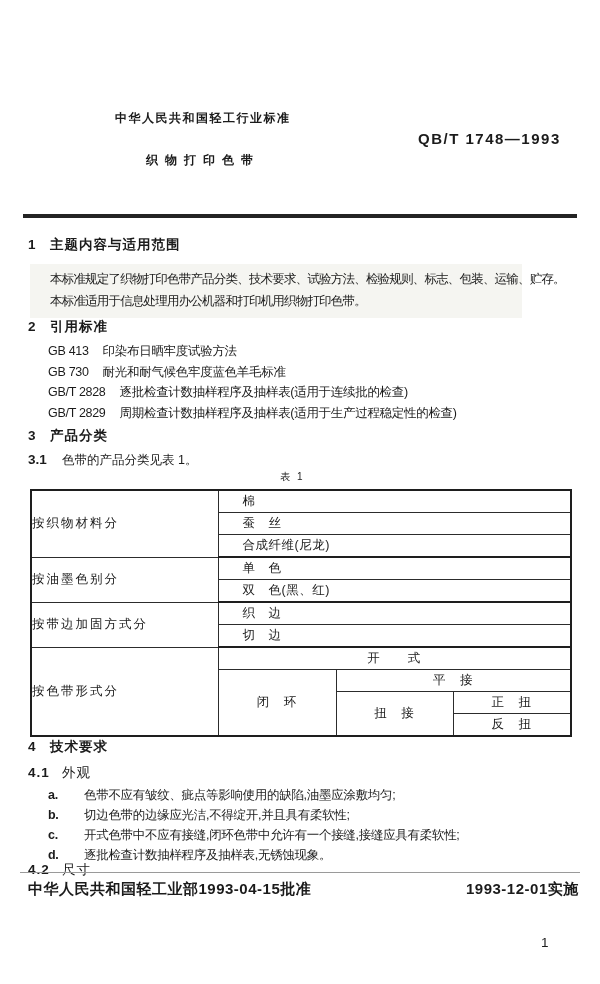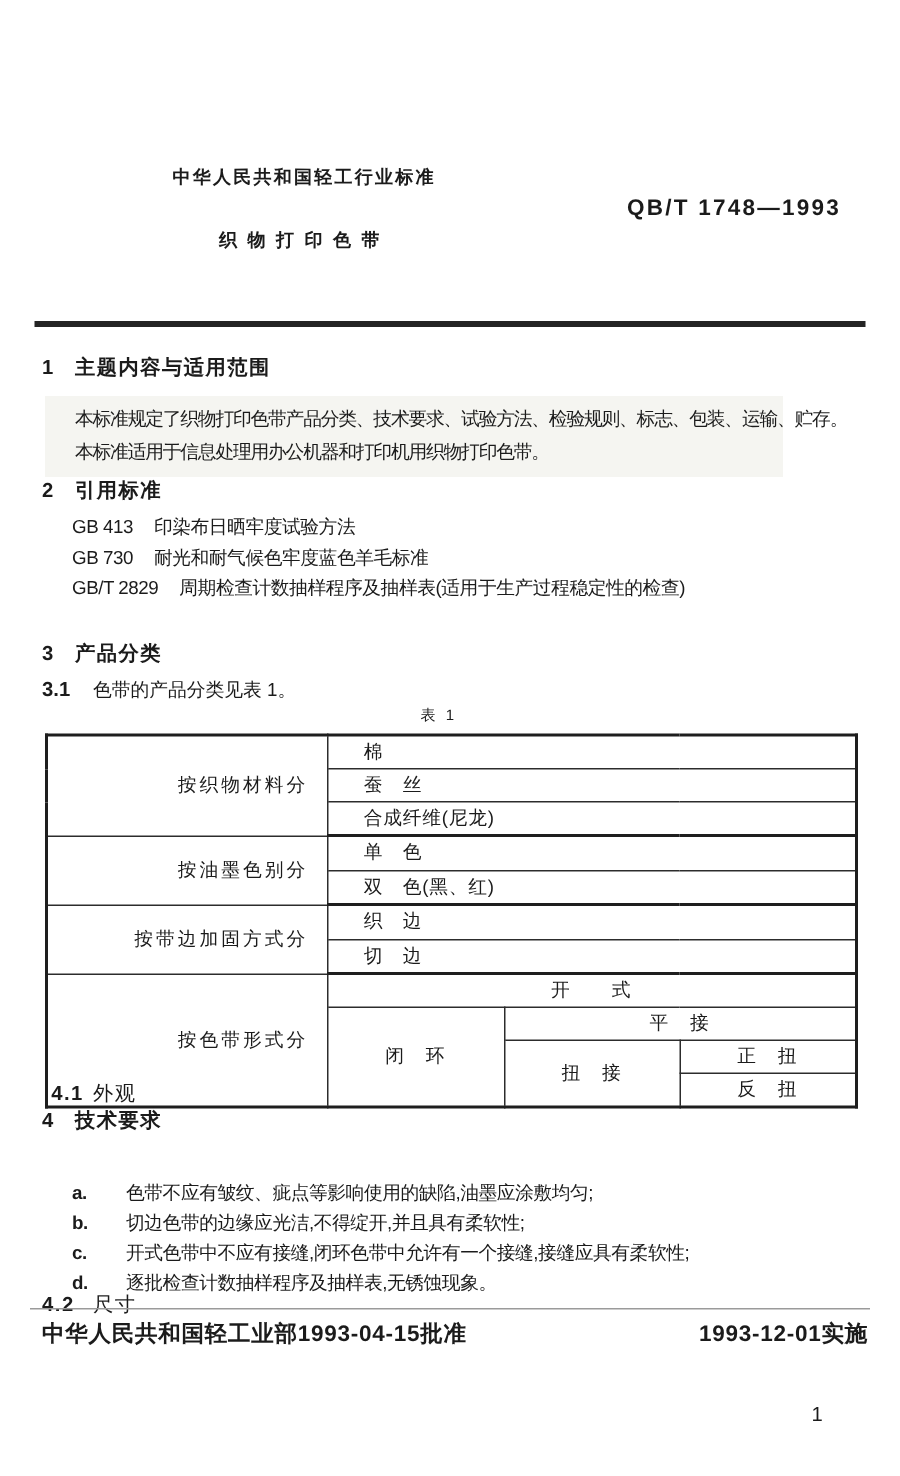--- a/index.html
+++ b/index.html
@@ -39,26 +39,26 @@
 
   .tbl-cap { left:30px; top:470px; width:525px; text-align:center; font-size:10px; letter-spacing:2px; }
 
   
   .tbl-wrap { left:30px; top:489px; }
   table.t1 { border-collapse:collapse; table-layout:fixed; width:540px; border:2px solid #1e1e1e; }
   table.t1 td {
     border:1px solid #2c2c2c; height:21px; font-size:12.5px;
     padding:0 0 0 24px; letter-spacing:0.5px; white-space:nowrap; overflow:hidden;
   }
-  table.t1 td.lab { text-align:right; padding:12px; letter-spacing:2px; }
+  table.t1 td.lab { text-align:left; padding:0; letter-spacing:2px; }
   table.t1 td.c   { text-align:center; padding:0; letter-spacing:1px;margin-left:20px; }
   table.t1 tr.grp > td { border-bottom:2px solid #1e1e1e; }
 
   .s4-h  { left:28px; top:738px; }
-  .s41-h { left:28px; top:720px;text-align:center; }
+  .s41-h { left:28px; top:764px; }
   .req-list { left:48px; top:785px; }
   .req-item { line-height:20px; }
   .req-item .il { display:inline-block; width:36px; font-weight:bold; }
   .s42-h { left:28px; top:861px; }
 
   
   .foot-rule { left:20px; top:872px; width:560px; height:1px; background:#9a9a9a; }
   .foot-left  { left:28px;  top:880px; font-size:15px; font-weight:bold; letter-spacing:0.5px; white-space:nowrap; }
   .foot-right { left:466px; top:880px; font-size:15px; font-weight:bold; letter-spacing:0.5px; white-space:nowrap; }
   .page-num  { left:541px; top:935px; font-size:13.5px; }
@@ -83,20 +83,23 @@
 
   <div class="abs sec-h s2-h">
     <span class="num">2</span><span>引用标准</span>
   </div>
   <div class="abs ref-list body-t">
     <div class="ref-item">
       <span class="ref-code">GB 413</span><span>印染布日晒牢度试验方法</span>
     </div>
     <div class="ref-item">
       <span class="ref-code">GB 730</span><span>耐光和耐气候色牢度蓝色羊毛标准</span>
+    </div>
+    <div class="ref-item">
+      <span class="ref-code">GB/T 2828</span><span>逐批检查计数抽样程序及抽样表(适用于连续批的检查)</span>
     </div>
     <div class="ref-item">
       <span class="ref-code">GB/T 2829</span><span>周期检查计数抽样程序及抽样表(适用于生产过程稳定性的检查)</span>
     </div>
   </div>
 
   <div class="abs sec-h s3-h">
     <span class="num">3</span><span>产品分类</span>
   </div>
   <div class="abs s31">

